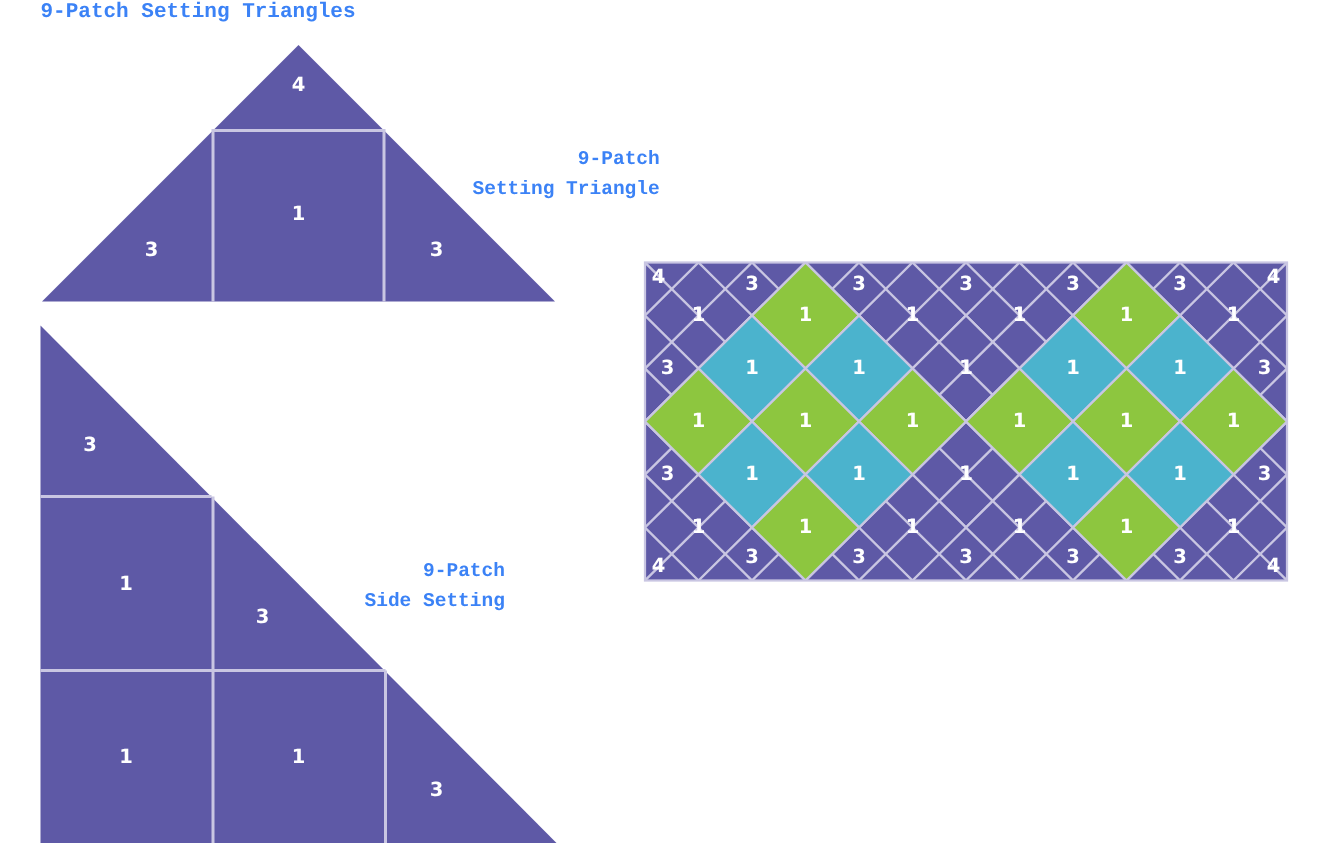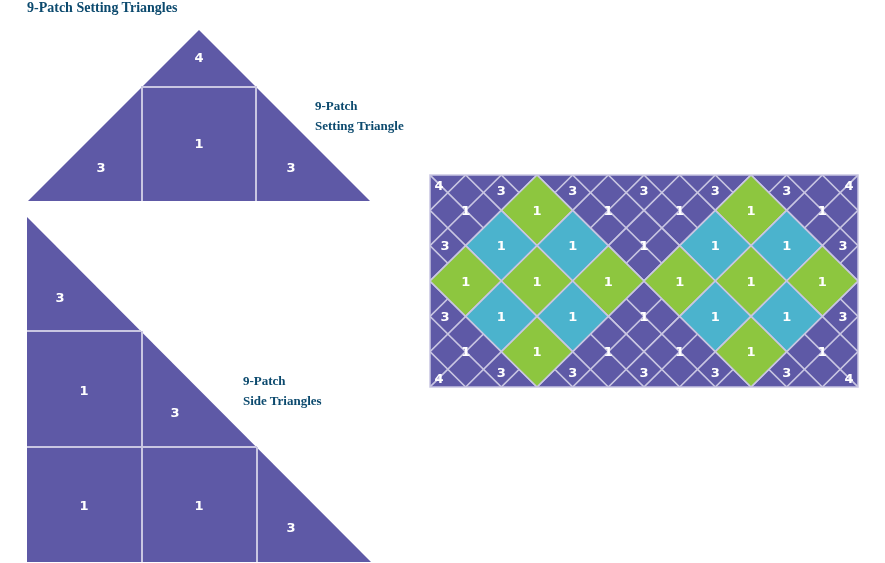--- a/index.html
+++ b/index.html
@@ -1,36 +1,36 @@
 <!DOCTYPE html>
 <html><head>
 <meta charset="utf-8">
 <style>
   html, body { margin: 0; padding: 0; background: #ffffff; }
   body { width: 885px; height: 563px; position: relative; overflow: hidden;
          font-family: "DejaVu Sans", "Liberation Sans", sans-serif; }
-  .label { position: absolute; color: #0c4a6e; font-weight: bold;
-           font-family: Liberation Serif, serif; white-space: nowrap; }
+  .label { position: absolute; color: #3b82f6; font-weight: bold;
+           font-family: Liberation Mono, monospace; white-space: nowrap; text-align: right; }
   #title { left: 27px; top: 0px; font-size: 14px; letter-spacing: 0px; }
   #corner-label { left: 315px; top: 96px; font-size: 13px; line-height: 20px; }
   #side-label { left: 243px; top: 371px; font-size: 13px; line-height: 20px; }
   svg { position: absolute; left: 0; top: 0; }
   svg text { font-family: "DejaVu Sans", sans-serif; font-weight: bold; font-size: 13px; fill: #ffffff; text-anchor: middle; dominant-baseline: central; }
 </style>
 </head>
 <body>
 
 <div id="title" class="label">9-Patch Setting Triangles</div>
 <div id="corner-label" class="label">
   <div>9-Patch</div>
   <div>Setting Triangle</div>
 </div>
 <div id="side-label" class="label">
   <div>9-Patch</div>
-  <div>Side Triangles</div>
+  <div>Side Setting</div>
 </div>
 
 <svg id="art" width="885" height="563" viewBox="0 0 885 563">
 
   <g>
     <polygon points="199,30 256,87 142,87" class="fill-purple" fill="#5e59a6"></polygon>
     <rect x="142" y="87" width="114" height="114" class="fill-purple" fill="#5e59a6"></rect>
     <polygon points="142,87 142,201 28,201" class="fill-purple" fill="#5e59a6"></polygon>
     <polygon points="256,87 370,201 256,201" class="fill-purple" fill="#5e59a6"></polygon>
     <polyline class="seam" points="142,201 142,87 256,87 256,201" stroke="#c9c6e2" stroke-width="2" fill="none"></polyline>

